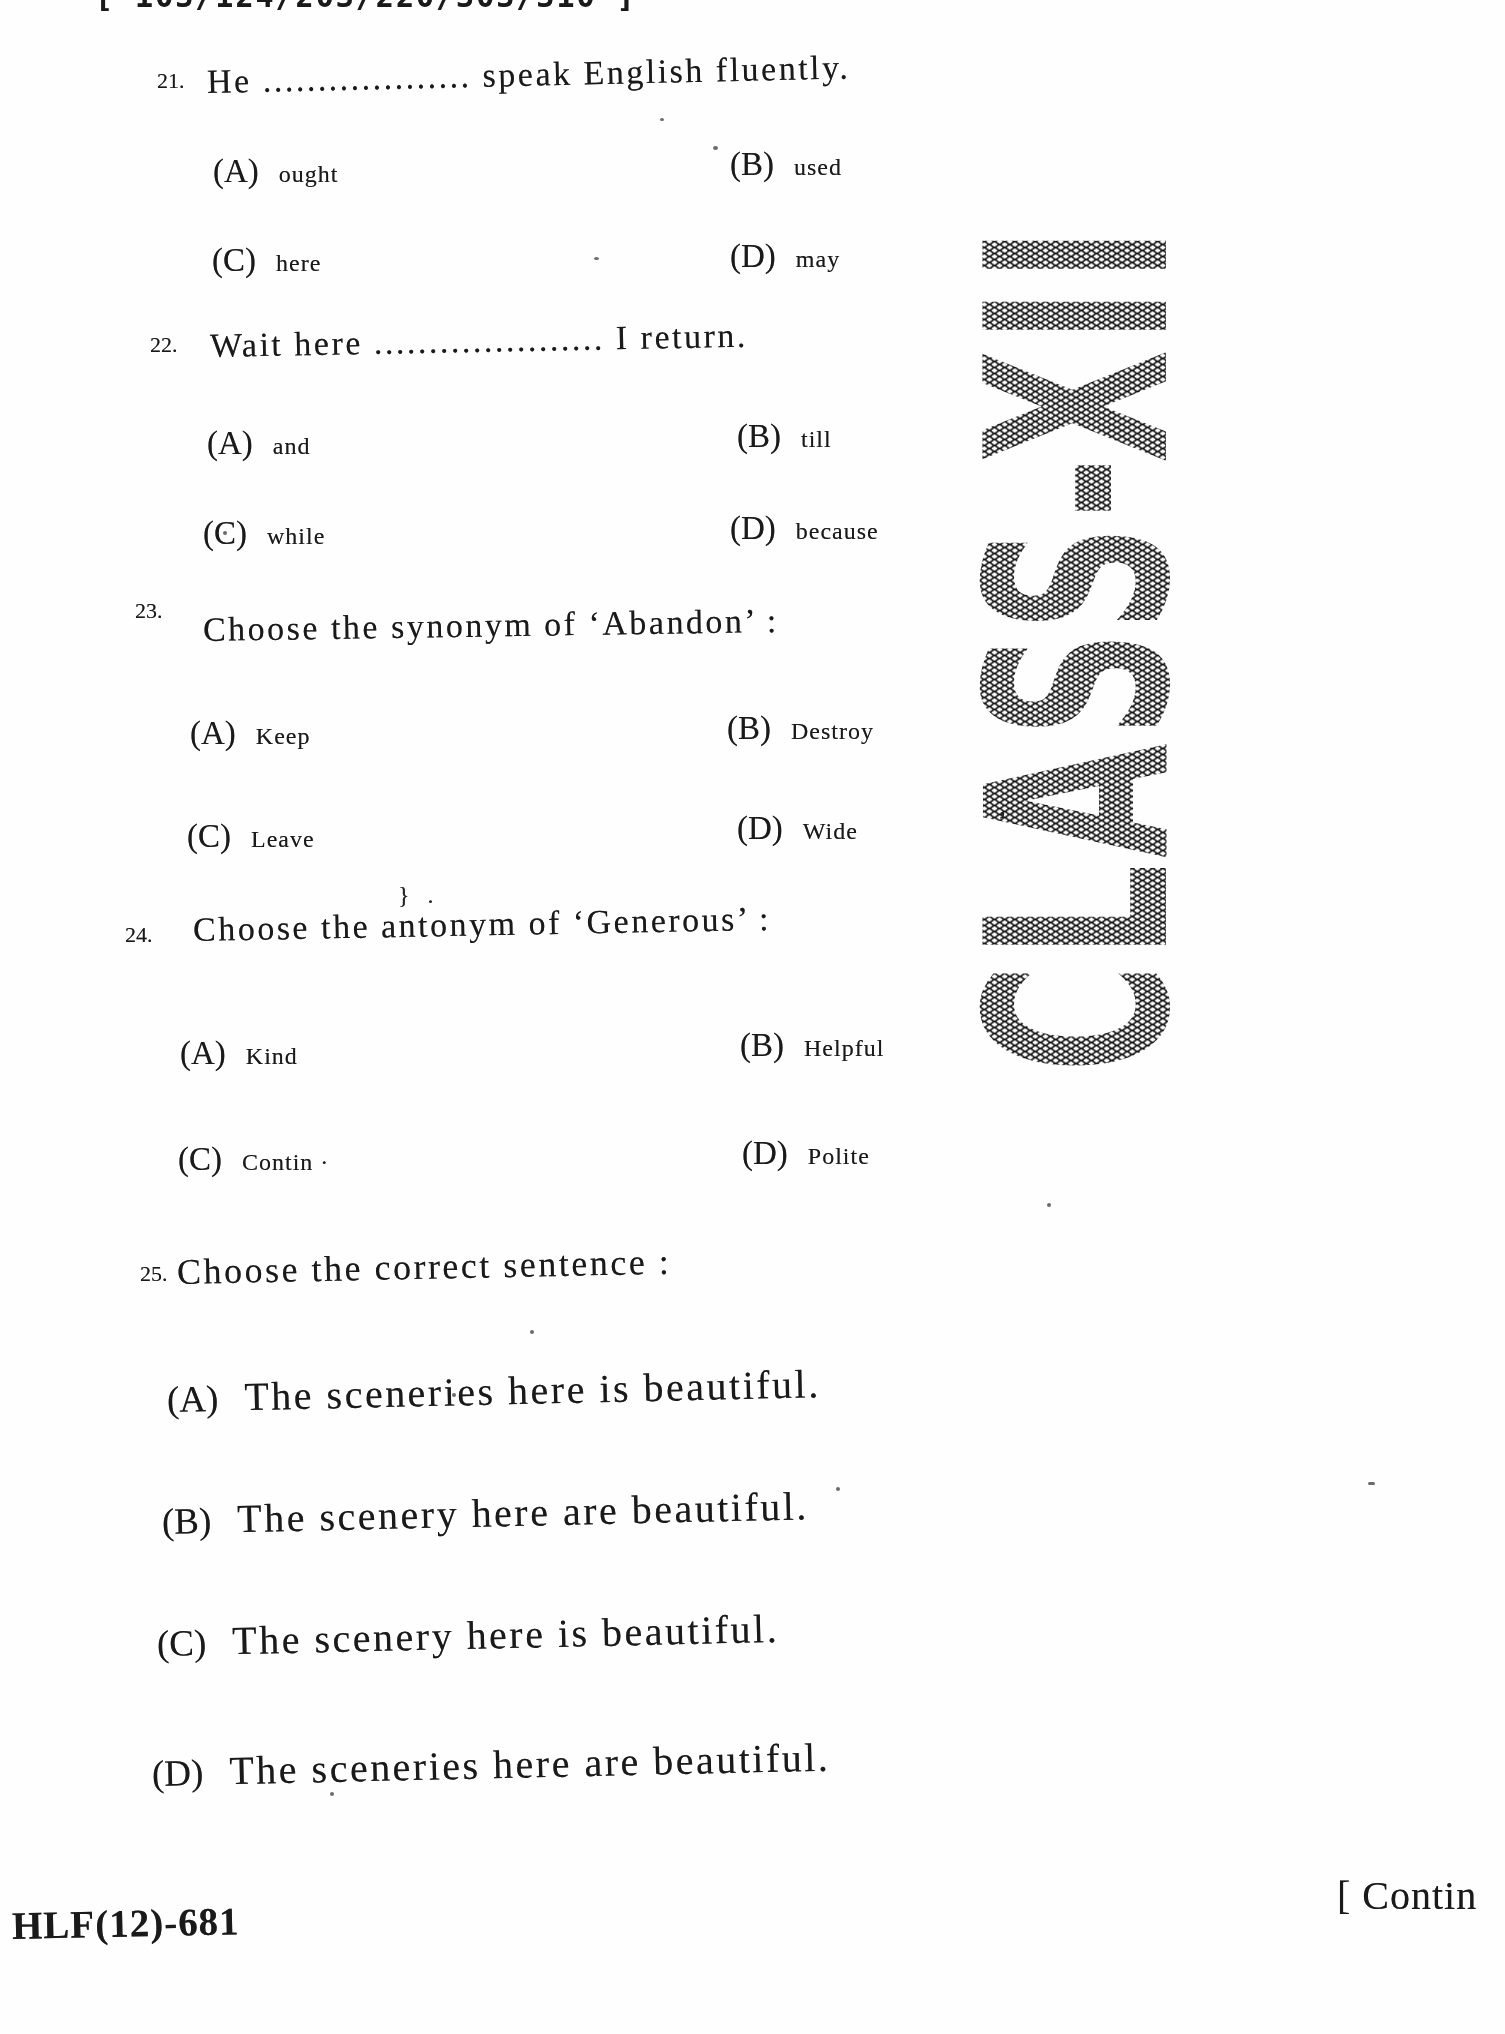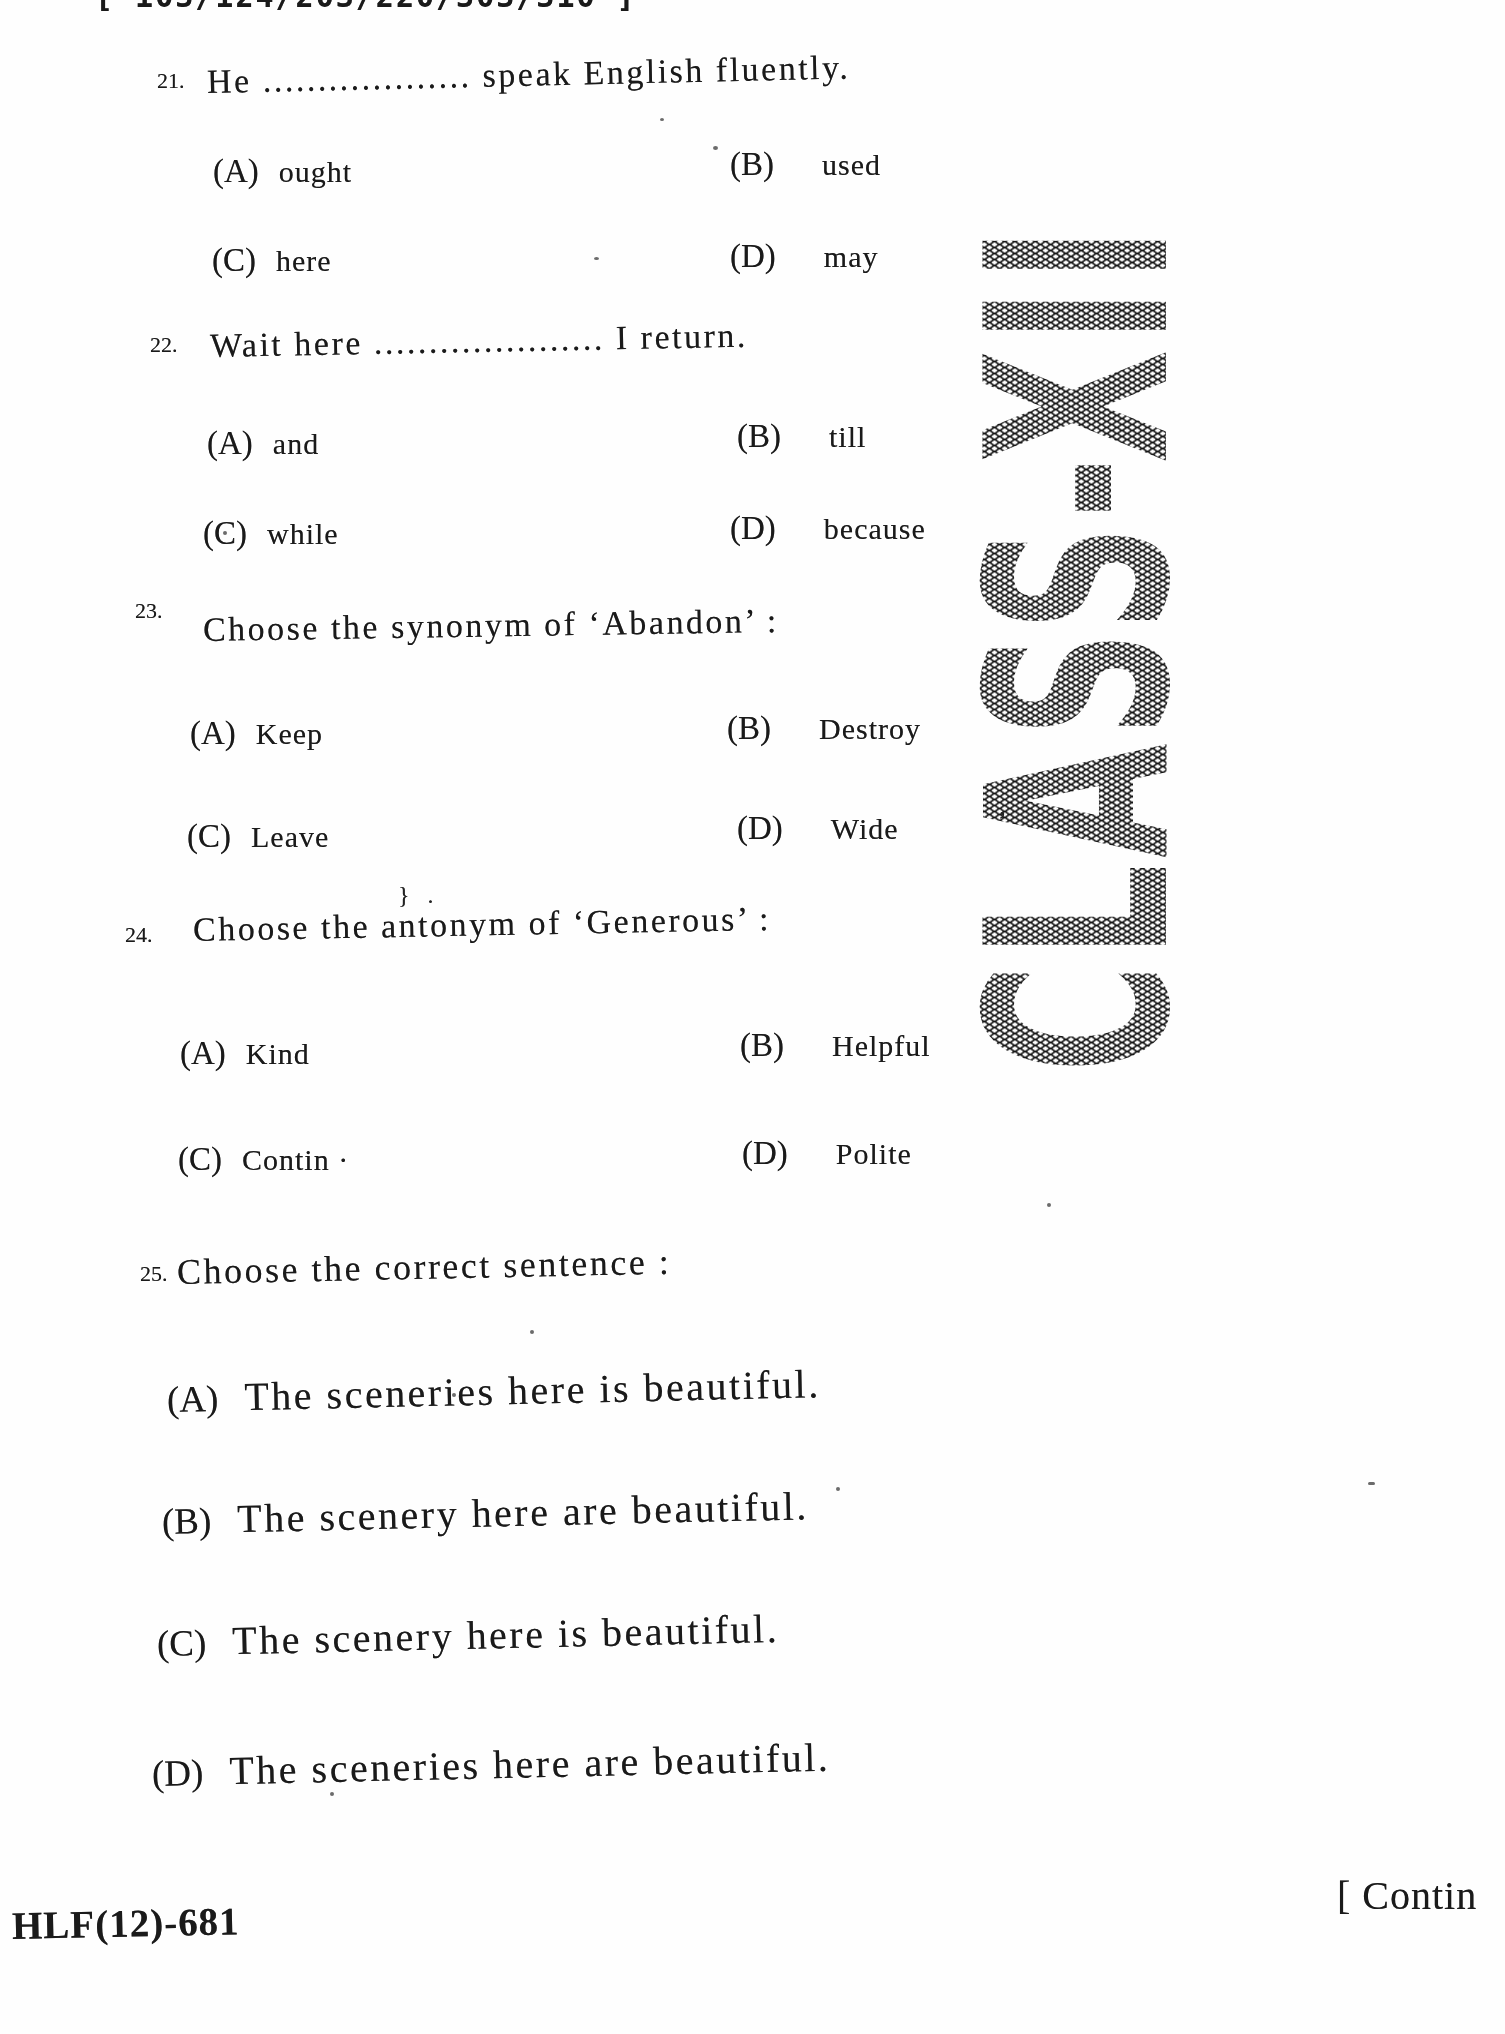--- a/index.html
+++ b/index.html
@@ -19,23 +19,23 @@
     position:absolute;left:0;top:-21px;
     font-family:"DejaVu Sans Mono", monospace;
     font-weight:700;font-size:30px;letter-spacing:2px;white-space:nowrap;
   }
   
   .qnum,.qtext,.opt,.mark{position:absolute;white-space:nowrap;line-height:1.15;}
   .qnum{font-size:22px;}
   .qtext{font-size:34px;letter-spacing:2.5px;transform-origin:left center;}
   .opt{display:flex;align-items:baseline;}
   .opt .lbl{font-size:33px;}
-  .opt .txt{font-size:30px;letter-spacing:1px;}
+  .opt .txt{font-size:24px;letter-spacing:1px;}
   .col-l .txt{margin-left:20px;}
-  .col-r .txt{margin-left:48px;}
+  .col-r .txt{margin-left:20px;}
   
   #q21-num{left:157px;top:68px;}
   #q21-text{left:207px;top:62px;transform:rotate(-1.3deg);}
   #q21-oa{left:213px;top:153px;} #q21-ob{left:730px;top:146px;}
   #q21-oc{left:212px;top:242px;} #q21-od{left:730px;top:238px;}
   
   #q22-num{left:150px;top:332px;}
   #q22-text{left:210px;top:326px;transform:rotate(-1.1deg);}
   #q22-oa{left:207px;top:425px;} #q22-ob{left:737px;top:418px;}
   #q22-oc{left:203px;top:515px;} #q22-od{left:730px;top:510px;}

